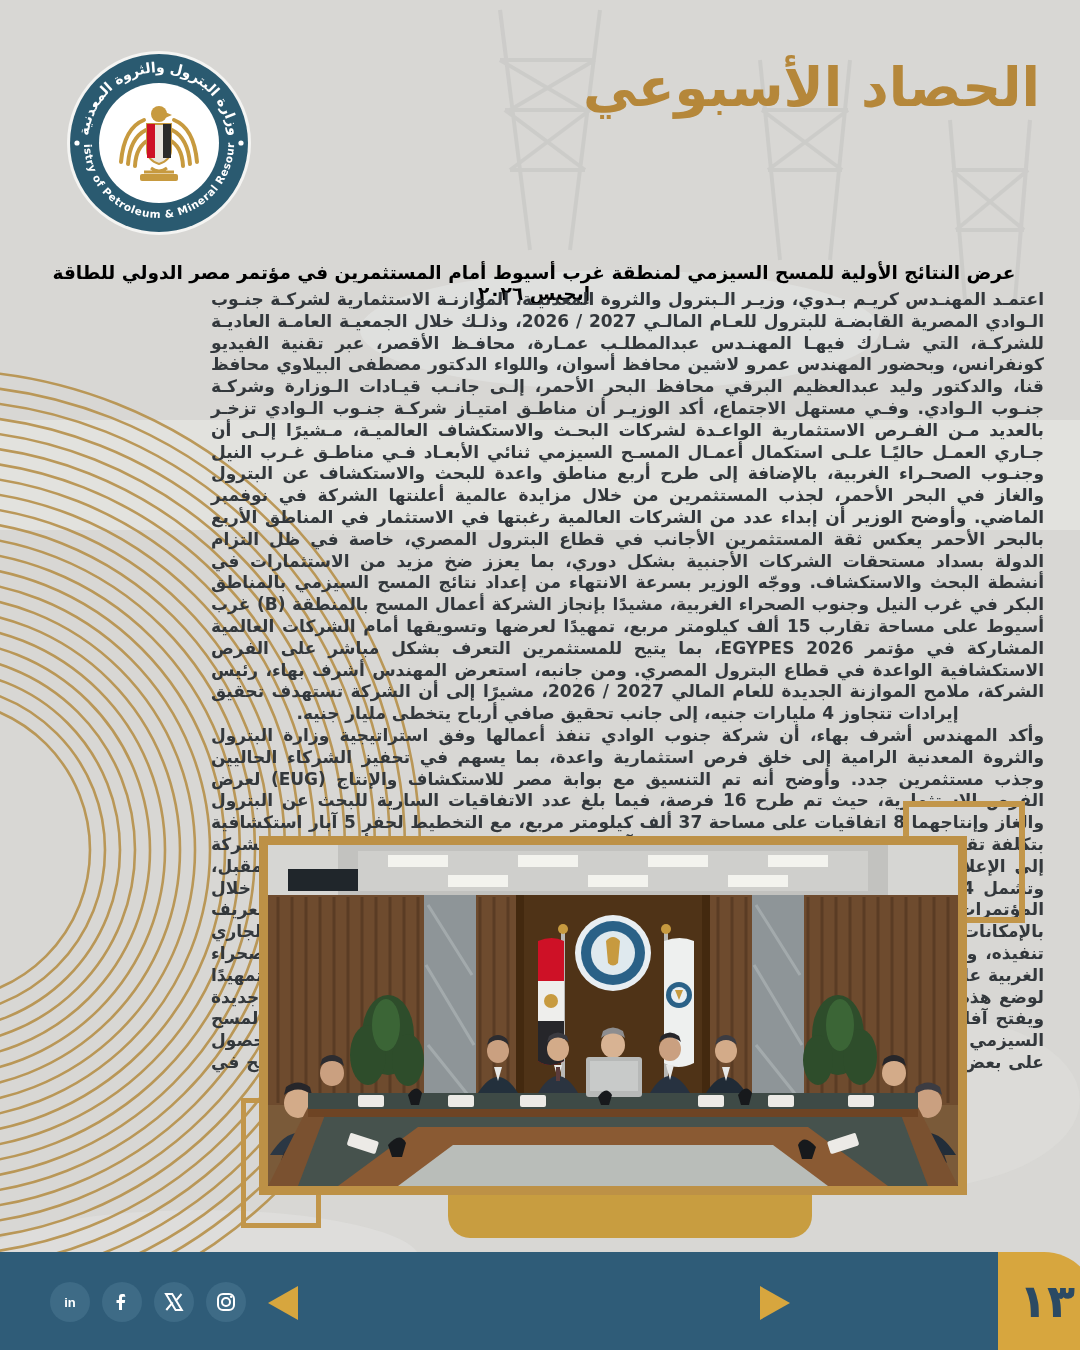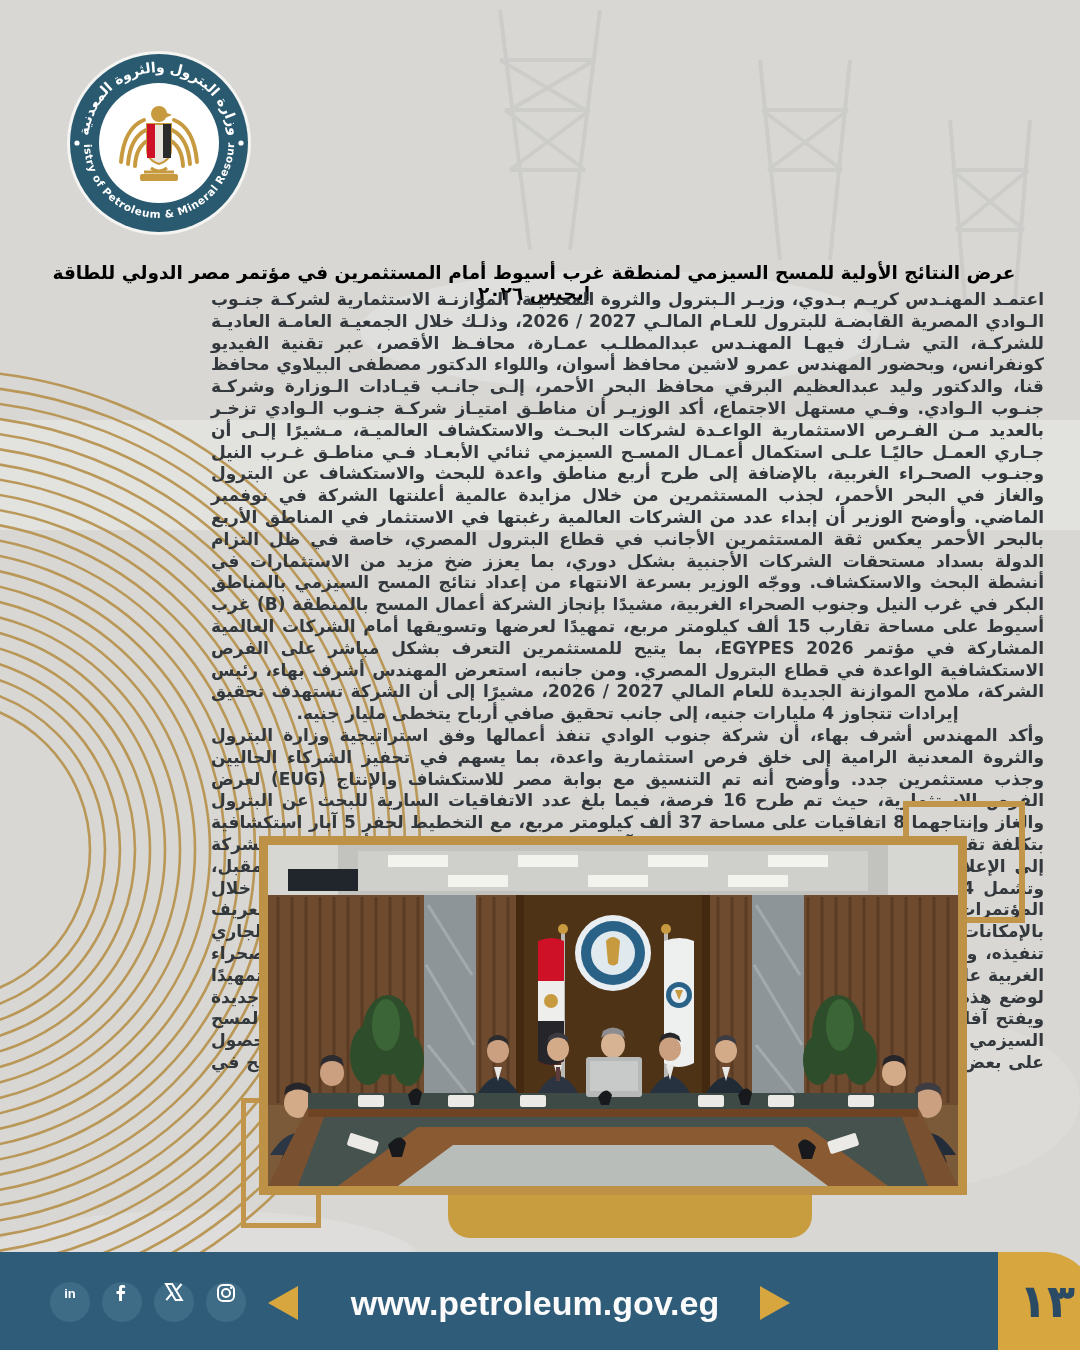--- a/index.html
+++ b/index.html
@@ -57,21 +57,21 @@
     background:#2f5c78;z-index:4;
   }
   .footer-corner{
     position:absolute;left:998px;top:1252px;width:98px;height:98px;
     background:#d7a63e;border-top-right-radius:52px;z-index:4;
     display:flex;align-items:center;justify-content:center;
   }
   .page-number{font-size:46px;font-weight:800;color:#2b4a63;direction:rtl;}
   .social-icon{
     position:absolute;top:1282px;width:40px;height:40px;border-radius:50%;
-    background:#3e6b86;display:flex;justify-content:center;z-index:5;
+    background:#3e6b86;display:flex;align-items:center;justify-content:center;z-index:5;
   }
   .footer-url{
     position:absolute;top:1284px;left:320px;width:430px;text-align:center;
     font-size:34px;font-weight:800;color:#fbfbfb;z-index:5;direction:ltr;
     font-family:"Liberation Sans","DejaVu Sans",sans-serif;
   }
   .tri{position:absolute;top:1286px;width:0;height:0;z-index:5;}
   .tri-left{left:268px;border-top:17px solid transparent;border-bottom:17px solid transparent;border-right:30px solid #d7a63e;}
   .tri-right{left:760px;border-top:17px solid transparent;border-bottom:17px solid transparent;border-left:30px solid #d7a63e;}
 </style>
@@ -147,20 +147,21 @@
         <path d="M99 62 l7 3 -7 3 z" fill="#c79a3f"></path>
         <path d="M81 74 h24 v26 q0 10 -12 14 q-12 -4 -12 -14 z" fill="#e9e6df" stroke="#c79a3f" stroke-width="2"></path>
         <rect x="81" y="74" width="8" height="34" fill="#ce1126"></rect>
         <rect x="97" y="74" width="8" height="34" fill="#2b2b2b"></rect>
         <path d="M85 118 q8 6 16 0 l0 0 M78 122 h30" stroke="#c79a3f" stroke-width="3" fill="none"></path>
         <rect x="74" y="124" width="38" height="7" rx="2" fill="#c79a3f"></rect>
       </g>
     </svg>
   </div>
 
+  <div class="weekly-title">الحصاد الأسبوعي</div>
   <div class="subheadline">عرض النتائج الأولية للمسح السيزمي لمنطقة غرب أسيوط أمام المستثمرين في مؤتمر مصر الدولي للطاقة إيجبس ٢٠٢٦</div>
 
   <div class="body-text">
     <p>اعتمـد المهنـدس كريـم بـدوي، وزيـر الـبترول والثروة المعدنيـة، الموازنـة الاستثمارية لشركـة جنـوب الـوادي المصرية القابضـة للبترول للعـام المالـي ⁦2026 / 2027⁩، وذلـك خلال الجمعيـة العامـة العاديـة للشركـة، التي شـارك فيهـا المهنـدس عبدالمطلـب عمـارة، محافـظ الأقصر، عبر تقنية الفيديو كونفرانس، وبحضور المهندس عمرو لاشين محافظ أسوان، واللواء الدكتور مصطفى البيلاوي محافظ قنا، والدكتور وليد عبدالعظيم البرقي محافظ البحر الأحمر، إلـى جانـب قيـادات الـوزارة وشركـة جنـوب الـوادي. وفـي مستهل الاجتماع، أكد الوزيـر أن مناطـق امتيـاز شركـة جنـوب الـوادي تزخـر بالعديد مـن الفـرص الاستثمارية الواعـدة لشركات البحـث والاستكشاف العالميـة، مـشيرًا إلـى أن جـاري العمـل حاليًـا علـى استكمال أعمـال المسـح السيزمي ثنائي الأبعـاد فـي مناطـق غـرب النيل وجنـوب الصحـراء الغربية، بالإضافة إلى طرح أربع مناطق واعدة للبحث والاستكشاف عن البترول والغاز في البحر الأحمر، لجذب المستثمرين من خلال مزايدة عالمية أعلنتها الشركة في نوفمبر الماضي. وأوضح الوزير أن إبداء عدد من الشركات العالمية رغبتها في الاستثمار في المناطق الأربع بالبحر الأحمر يعكس ثقة المستثمرين الأجانب في قطاع البترول المصري، خاصة في ظل التزام الدولة بسداد مستحقات الشركات الأجنبية بشكل دوري، بما يعزز ضخ مزيد من الاستثمارات في أنشطة البحث والاستكشاف. ووجّه الوزير بسرعة الانتهاء من إعداد نتائج المسح السيزمي بالمناطق البكر في غرب النيل وجنوب الصحراء الغربية، مشيدًا بإنجاز الشركة أعمال المسح بالمنطقة (B) غرب أسيوط على مساحة تقارب 15 ألف كيلومتر مربع، تمهيدًا لعرضها وتسويقها أمام الشركات العالمية المشاركة في مؤتمر EGYPES 2026، بما يتيح للمستثمرين التعرف بشكل مباشر على الفرص الاستكشافية الواعدة في قطاع البترول المصري. ومن جانبه، استعرض المهندس أشرف بهاء، رئيس الشركة، ملامح الموازنة الجديدة للعام المالي ⁦2026 / 2027⁩، مشيرًا إلى أن الشركة تستهدف تحقيق إيرادات تتجاوز 4 مليارات جنيه، إلى جانب تحقيق صافي أرباح يتخطى مليار جنيه.</p>
     <p>وأكد المهندس أشرف بهاء، أن شركة جنوب الوادي تنفذ أعمالها وفق استراتيجية وزارة البترول والثروة المعدنية الرامية إلى خلق فرص استثمارية واعدة، بما يسهم في تحفيز الشركاء الحاليين وجذب مستثمرين جدد. وأوضح أنه تم التنسيق مع بوابة مصر للاستكشاف والإنتاج (EUG) لعرض الفرص الاستثمارية، حيث تم طرح 16 فرصة، فيما بلغ عدد الاتفاقيات السارية للبحث عن البترول والغاز وإنتاجهما 8 اتفاقيات على مساحة 37 ألف كيلومتر مربع، مع التخطيط لحفر 5 آبار استكشافية بتكلفة تقدر بنحو 33 مليون دولار. وفي إطار فتح آفاق جديدة لجذب الاستثمارات، أشار رئيس الشركة إلى الإعلان في نوفمبر 2025 عن المزايدة العالمية للبحر الأحمر، والمخطط إغلاقها مايو المقبل، وتشمل 4 قطاعات بإجمالي مساحة 23,450 كيلومترًا مربعًا. ويتم الترويج لهذه المناطق من خلال المؤتمرات الدولية وورش العمل المتخصصة، إلى جانب تنظيم رحلات جيولوجية للمستثمرين للتعريف بالإمكانات الاستكشافية المتاحة. كما أشار إلى أهمية مشروع المسح السيزمي ثنائي الأبعاد الجاري تنفيذه، والذي يتضمن أعمال تجميع ومعالجة البيانات للمناطق البكر في غرب النيل وجنوب الصحراء الغربية على مساحة تقارب 100 ألف كيلومتر مربع وبأطوال تزيد على 5 آلاف كيلومتر طولي، تمهيدًا لوضع هذه المناطق على خريطة الاستثمار البترولي لأول مرة، بما يعزز خلق فرص استثمارية جديدة ويفتح آفاق أوسع أمام المستثمرين. وأضاف أنه تم الانتهاء بالكامل من أعمال تجميع بيانات المسح السيزمي في المنطقة (B) غرب أسيوط، حيث بدأت أعمال معالجة البيانات، ومن المخطط الحصول على بعض المؤشرات الأولية المهمة خلال مارس الجاري، فيما يجري الإعداد لتنفيذ أعمال المسح في منطقة الداخلة.</p>
   </div>
 
   <div class="deco-square-tr"></div>
   <div class="deco-square-bl"></div>
   <div class="gold-tab"></div>
@@ -367,20 +368,19 @@
   </div>
   <div class="social-icon" style="left:206px">
     <svg width="22" height="22" viewBox="0 0 22 22">
         <rect x="3" y="3" width="16" height="16" rx="5" fill="none" stroke="#ffffff" stroke-width="2"></rect>
         <circle cx="11" cy="11" r="4" fill="none" stroke="#ffffff" stroke-width="2"></circle>
         <circle cx="16.2" cy="5.8" r="1.3" fill="#ffffff"></circle>
       </svg>
   </div>
 
   <div class="tri tri-left"></div>
-  <div class="footer-url">www.petroleum.gov.eg</div>
   <div class="tri tri-right"></div>
 
   <div class="footer-corner">
     <span class="page-number">١٣</span>
   </div>
 
 </div>
 
 </body></html>

